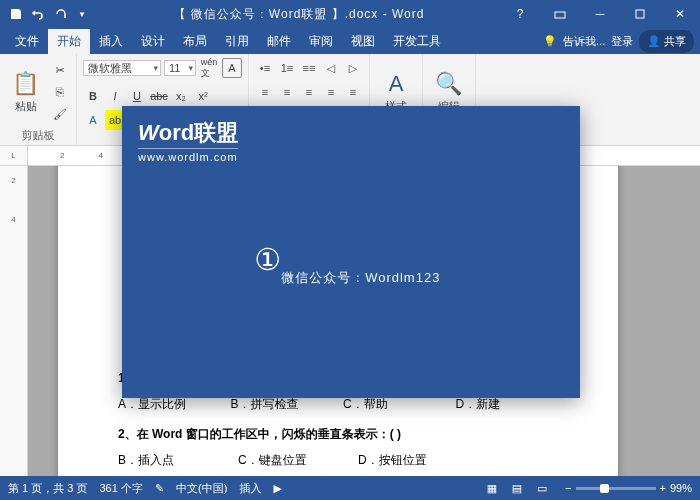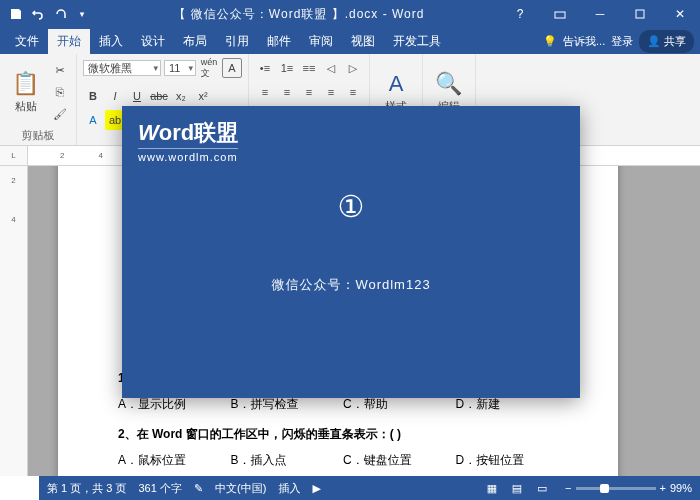--- a/index.html
+++ b/index.html
@@ -31,29 +31,29 @@
 .ruler { height: 20px; background: #fff; border-bottom: 1px solid #d4d4d4; position: relative; font-size: 8px; color: #666; }
 .ruler .vstub { width: 28px; height: 100%; border-right: 1px solid #d4d4d4; background: #f8f8f8; display: inline-flex; align-items: center; justify-content: center; }
 .ruler .ticks { position: absolute; left: 60px; top: 0; right: 0; display:flex; gap:34px; align-items:center; height:100%; }
 .workspace { position: relative; height: 310px; background: #aaa; display: flex; }
 .workspace .vruler { width: 28px; background: #f8f8f8; border-right: 1px solid #d4d4d4; display:flex; flex-direction:column; align-items:center; gap:30px; padding-top:10px; font-size:8px; color:#666;}
 .workspace .canvas { flex: 1; position: relative; overflow: hidden; }
 .page { position: absolute; left: 30px; top: -50px; width: 560px; background: #fff; box-shadow: 0 2px 8px rgba(0,0,0,0.3); padding: 60px 60px; font-size: 12px; color: #000; line-height: 2; }
 .page .q { margin-bottom: 2px; }
 .page .opts { display: flex; gap: 10px; margin-bottom:6px; }
 .page .opts span { width: 110px; }
-.overlay { position: absolute; left: 122px; top: 106px; width: 458px; height: 292px; background: #2b579a; color: #fff; z-index: 50; display: flex; flex-direction: column; align-items: center; box-shadow: 0 4px 20px rgba(0,0,0,0.4); }
+.overlay { position: absolute; left: 122px; top: 106px; width: 458px; height: 292px; background: #2b579a; color: #fff; z-index: 50; display: flex; flex-direction: row; align-items: center; box-shadow: 0 4px 20px rgba(0,0,0,0.4); }
 .overlay .logo { align-self: flex-start; padding: 12px 16px; }
 .overlay .logo .brand { font-size: 22px; font-weight: bold; }
 .overlay .logo .brand i { font-style: italic; }
 .overlay .logo .url { font-size: 11px; letter-spacing: 1px; border-top: 1px solid rgba(255,255,255,0.5); padding-top:2px; }
 .overlay .main-title { font-size: 34px; font-weight: bold; margin-top: 28px; letter-spacing: 4px; }
 .overlay .circ { font-size: 30px; margin-top: 14px; }
 .overlay .sub { font-size: 13px; margin-top: 52px; opacity: 0.95; letter-spacing: 1px; }
-.statusbar { height: 24px; background: #2b579a; color: #fff; display: flex; align-items: center; font-size: 11px; padding: 0 8px; gap: 12px; margin-left: 39px; }
+.statusbar { height: 24px; background: #2b579a; color: #fff; display: flex; align-items: center; font-size: 11px; padding: 0 8px; gap: 12px; }
 .statusbar .spacer { flex: 1; }
 .statusbar .zoom { display: flex; align-items: center; gap: 4px; }
 .statusbar .slider { width: 80px; height: 3px; background: rgba(255,255,255,0.4); position: relative; }
 .statusbar .slider::after { content:""; position:absolute; left:30%; top:-3px; width:9px; height:9px; background:#fff; border-radius:2px; }
 .statusbar .views span { width: 22px; display:inline-flex; justify-content:center; cursor:pointer; }
 svg { display: block; }
 </style>
 </head>
 <body>
 
@@ -231,21 +231,20 @@
       <div style="height:190px"></div>
       <div class="q"><b>1、</b>... <span>该按钮</span></div>
       <div class="opts">
         <span>A．显示比例</span>
         <span>B．拼写检查</span>
         <span>C．帮助</span>
         <span>D．新建</span>
       </div>
       <div class="q"><b>2、在 Word 窗口的工作区中，闪烁的垂直条表示：( )</b></div>
       <div class="opts">
-        <span>A．鼠标位置</span>
         <span>B．插入点</span>
         <span>C．键盘位置</span>
         <span>D．按钮位置</span>
       </div>
 
     </div>
   </div>
 </div>
 
 <div class="overlay">

